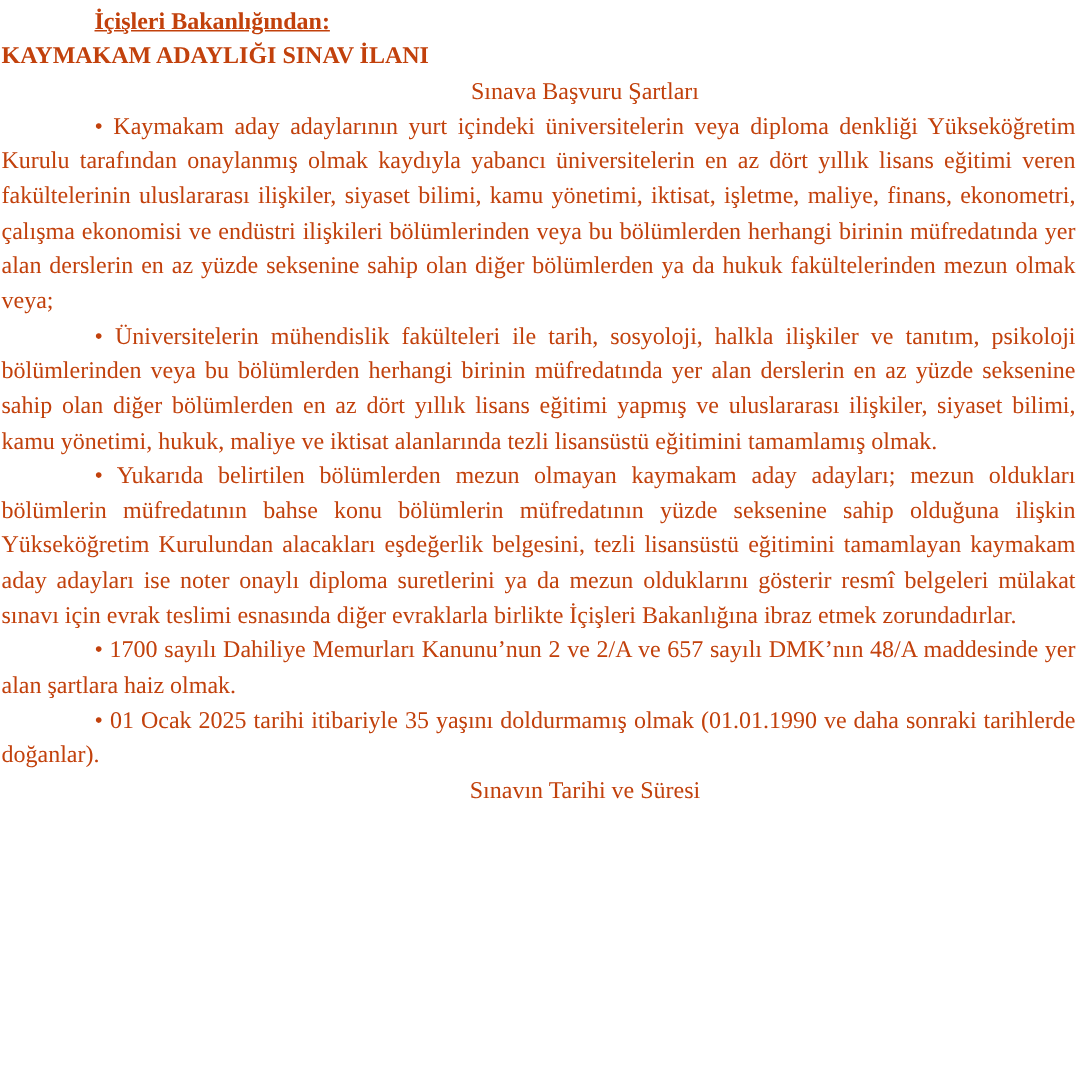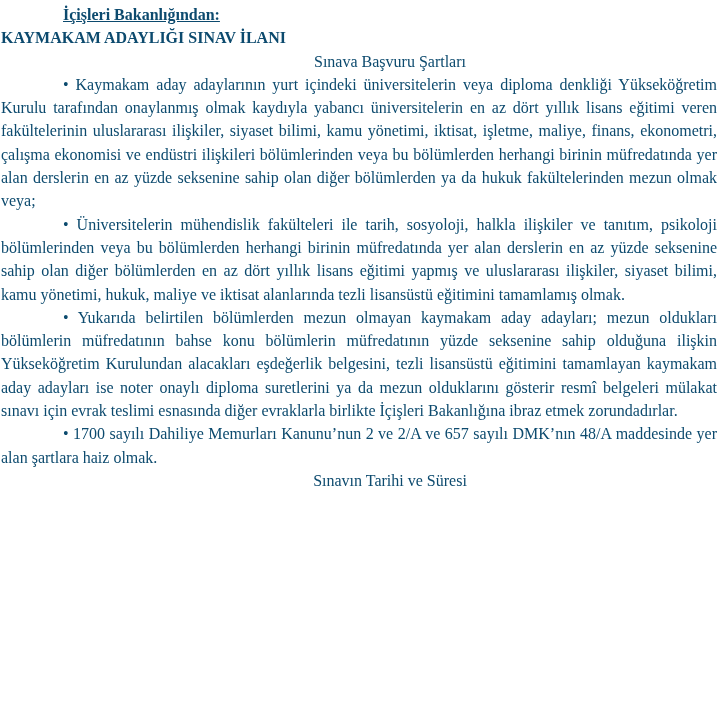--- a/index.html
+++ b/index.html
@@ -13,21 +13,21 @@
     overflow: hidden;
   }
   .page {
     box-sizing: border-box;
     width: 719px;
     height: 721px;
     padding: 3px 2px 0 1px;
     font-family: "Liberation Serif", "DejaVu Serif", serif;
     font-size: 16px;
     line-height: 23.3px;
-    color: #0c4a6e;
+    color: #c2410c;
     background: #ffffff;
   }
   .page p {
     margin: 0;
     padding: 0;
   }
   .heading {
     text-indent: 62px;
     font-weight: bold;
   }
@@ -50,14 +50,15 @@
 <body>
 
 <div class="page">
   <p class="heading"><span class="underline">İçişleri Bakanlığından:</span></p>
   <p class="title">KAYMAKAM ADAYLIĞI SINAV İLANI</p>
   <p class="para subhead">Sınava Başvuru Şartları</p>
   <p class="para">• Kaymakam aday adaylarının yurt içindeki üniversitelerin veya diploma denkliği Yükseköğretim Kurulu tarafından onaylanmış olmak kaydıyla yabancı üniversitelerin en az dört yıllık lisans eğitimi veren fakültelerinin uluslararası ilişkiler, siyaset bilimi, kamu yönetimi, iktisat, işletme, maliye, finans, ekonometri, çalışma ekonomisi ve endüstri ilişkileri bölümlerinden veya bu bölümlerden herhangi birinin müfredatında yer alan derslerin en az yüzde seksenine sahip olan diğer bölümlerden ya da hukuk fakültelerinden mezun olmak veya;</p>
   <p class="para">• Üniversitelerin mühendislik fakülteleri ile tarih, sosyoloji, halkla ilişkiler ve tanıtım, psikoloji bölümlerinden veya bu bölümlerden herhangi birinin müfredatında yer alan derslerin en az yüzde seksenine sahip olan diğer bölümlerden en az dört yıllık lisans eğitimi yapmış ve uluslararası ilişkiler, siyaset bilimi, kamu yönetimi, hukuk, maliye ve iktisat alanlarında tezli lisansüstü eğitimini tamamlamış olmak.</p>
   <p class="para">• Yukarıda belirtilen bölümlerden mezun olmayan kaymakam aday adayları; mezun oldukları bölümlerin müfredatının bahse konu bölümlerin müfredatının yüzde seksenine sahip olduğuna ilişkin Yükseköğretim Kurulundan alacakları eşdeğerlik belgesini, tezli lisansüstü eğitimini tamamlayan kaymakam aday adayları ise noter onaylı diploma suretlerini ya da mezun olduklarını gösterir resmî belgeleri mülakat sınavı için evrak teslimi esnasında diğer evraklarla birlikte İçişleri Bakanlığına ibraz etmek zorundadırlar.</p>
   <p class="para">• 1700 sayılı Dahiliye Memurları Kanunu’nun 2 ve 2/A ve 657 sayılı DMK’nın 48/A maddesinde yer alan şartlara haiz olmak.</p>
+  <p class="para">• 01 Ocak 2025 tarihi itibariyle 35 yaşını doldurmamış olmak (01.01.1990 ve daha sonraki tarihlerde doğanlar).</p>
   <p class="para subhead">Sınavın Tarihi ve Süresi</p>
 </div>
 
 </body></html>

